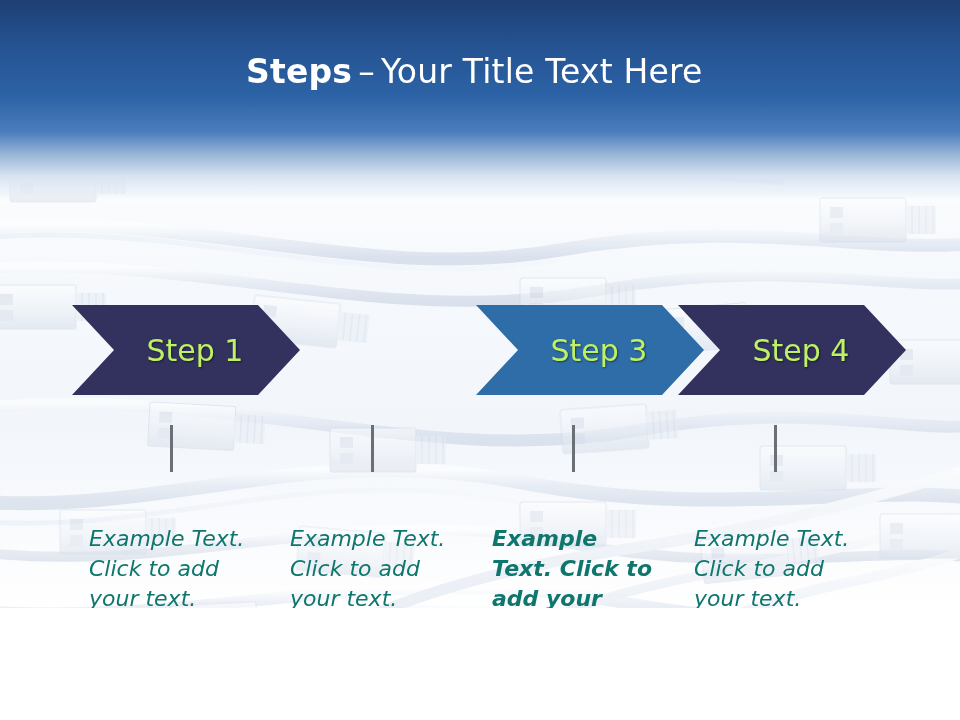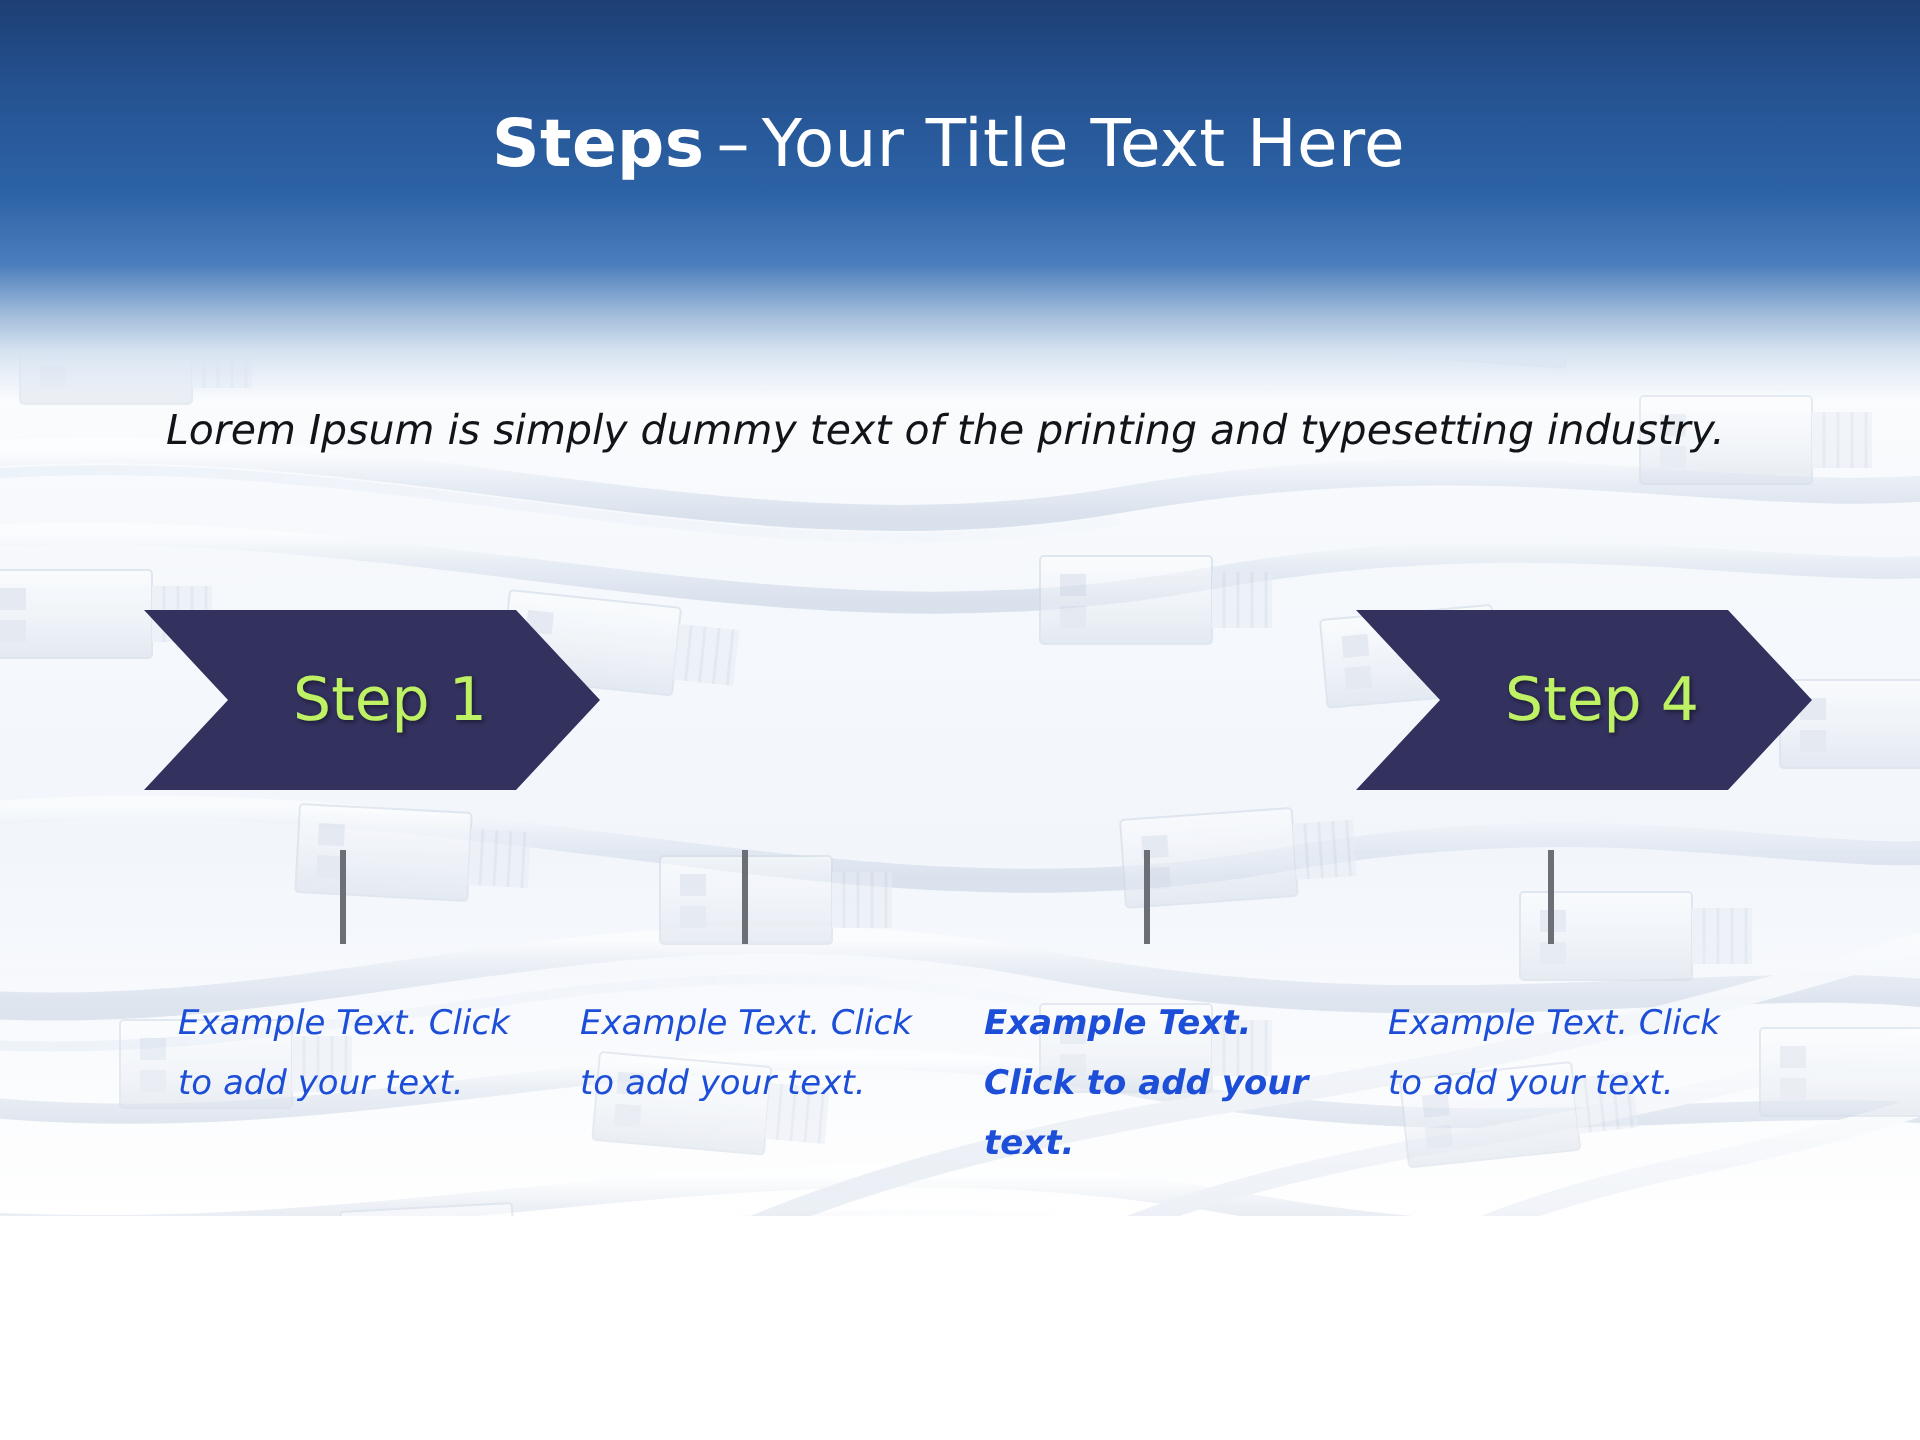--- a/index.html
+++ b/index.html
@@ -112,25 +112,25 @@
   .tick {
     position: absolute;
     width: 3px;
     height: 47px;
     background: #6b6f76;
   }
 
   
   .caption {
     position: absolute;
-    top: 497px;
+    top: 524px;
     width: 168px;
-    font-size: 17px;
+    font-size: 22px;
     font-style: italic;
-    color: #1d4ed8;
+    color: #0f766e;
     line-height: 30px;
     font-family: "DejaVu Sans", sans-serif;
   }
   .caption.is-active { font-weight: bold; }
 </style>
 </head>
 <body>
 
 <div id="slide">
 
@@ -212,25 +212,27 @@
   </svg>
 
   <div class="bg-wash"></div>
 
   <div class="header-band"></div>
 
   <div class="title">
     <span class="t-strong">Steps</span><span class="t-sep">–</span><span class="t-rest">Your Title Text Here</span>
   </div>
 
-  <div class="body-text">Lorem Ipsum is simply dummy text of the printing and typesetting industry.</div>
 
   <div class="chev-row">
     <div class="chev" style="left: 72px; width: 228px; background: rgb(51, 49, 94);">
       <span class="chev-label">Step 1</span>
+    </div>
+    <div class="chev" style="left: 476px; width: 228px; background: rgb(46, 109, 168);">
+      <span class="chev-label">Step 3</span>
     </div>
     <div class="chev" style="left: 678px; width: 228px; background: rgb(51, 49, 94);">
       <span class="chev-label">Step 4</span>
     </div>
   </div>
 
   <div class="tick" style="left: 170px; top: 425px; background: rgb(107, 111, 118);"></div>
   <div class="tick" style="left: 371px; top: 425px; background: rgb(107, 111, 118);"></div>
   <div class="tick" style="left: 572px; top: 425px; background: rgb(107, 111, 118);"></div>
   <div class="tick" style="left: 774px; top: 425px; background: rgb(107, 111, 118);"></div>

